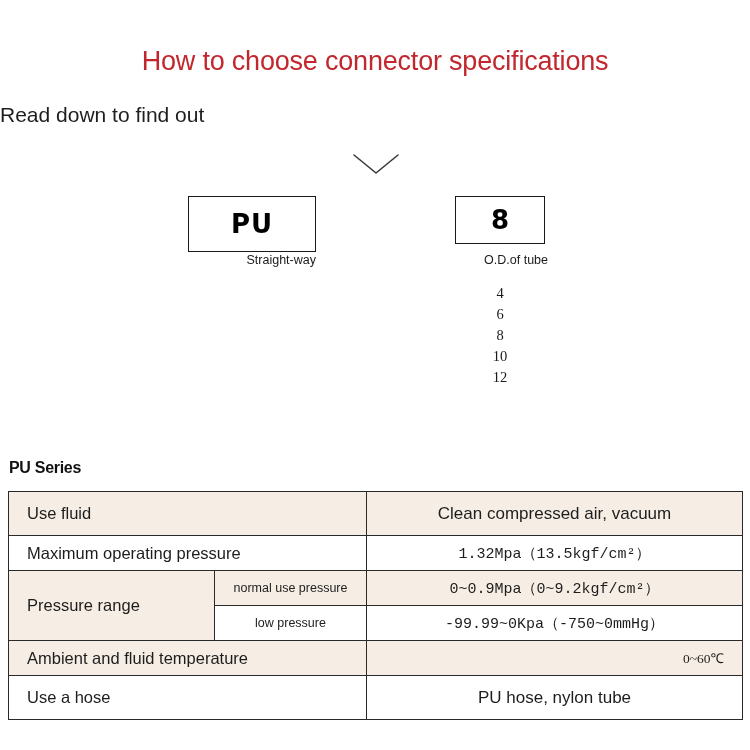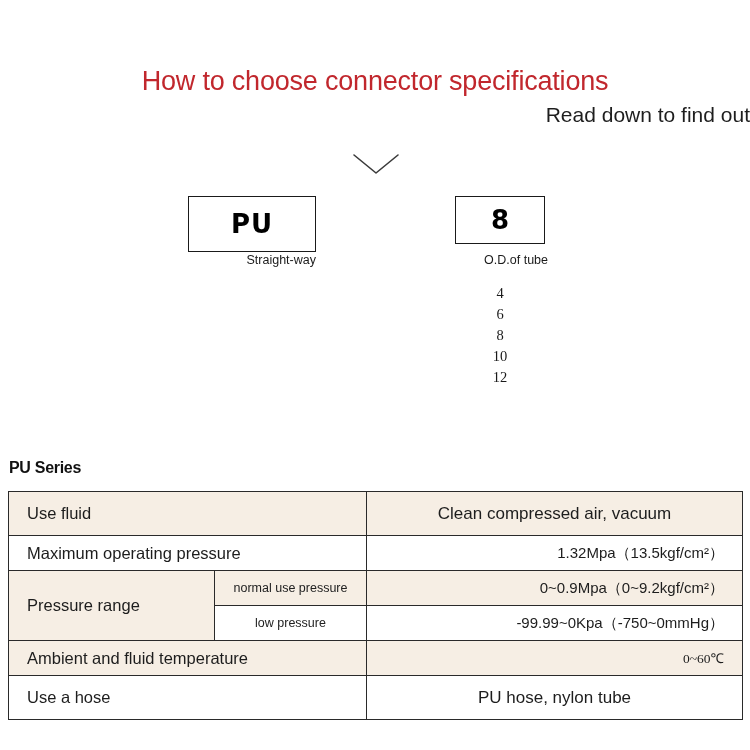--- a/index.html
+++ b/index.html
@@ -13,35 +13,35 @@
     position: relative;
     font-family: "Liberation Sans", sans-serif;
     color: #1a1a1a;
     overflow: hidden;
   }
 
   
   .hero-title {
     position: absolute;
     left: 0;
-    top: 66px;
+    top: 46px;
     width: 750px;
     text-align: center;
     font-size: 27px;
     font-weight: 400;
     color: #c1272d;
     letter-spacing: -0.2px;
     white-space: nowrap;
   }
   .hero-sub {
     position: absolute;
     left: 0;
     top: 103px;
     width: 750px;
-    text-align: right;
+    text-align: left;
     font-size: 21px;
     font-weight: 400;
     color: #1e1e1e;
     white-space: nowrap;
   }
 
   
   .chevron {
     position: absolute;
     left: 352px;
@@ -139,22 +139,22 @@
     color: #1d1d1d;
     vertical-align: middle;
   }
   .spec-table tr.r-beige > td {
     background: #f6eee4;
   }
   td.lbl {
     text-align: left;
   }
   td.val {
-    text-align: right;
-    font-family: Liberation Sans, sans-serif;
+    text-align: center;
+    font-family: Liberation Mono, monospace;
     font-size: 15px;
   }
   td.val-lg {
     text-align: center;
     font-size: 17px;
   }
   td.sublbl {
     text-align: center;
     font-size: 12.5px;
     color: #222;

